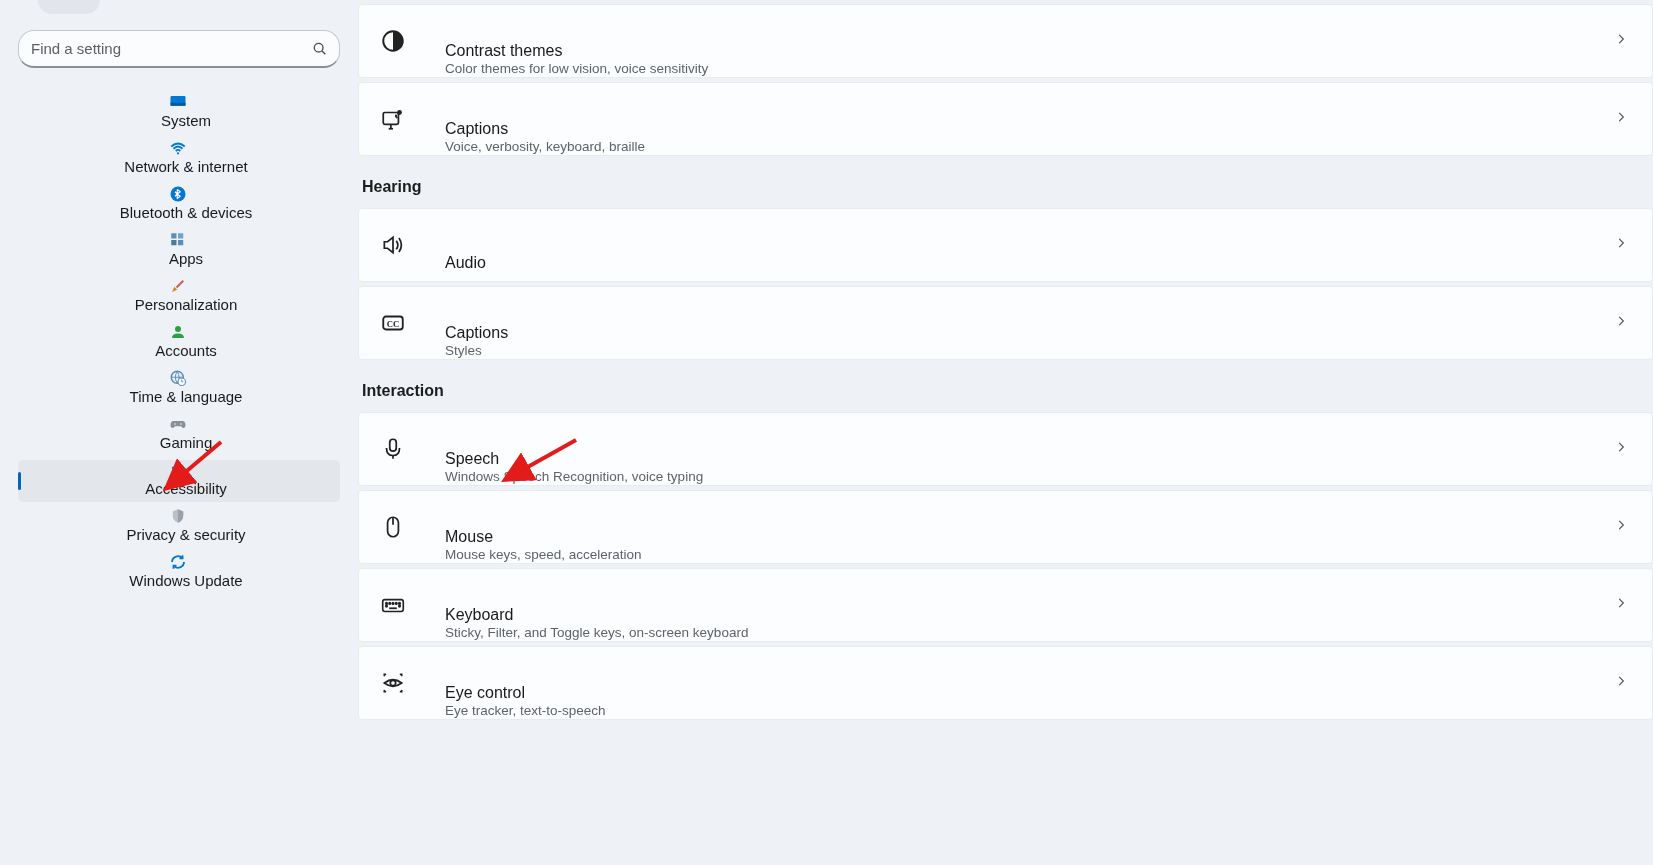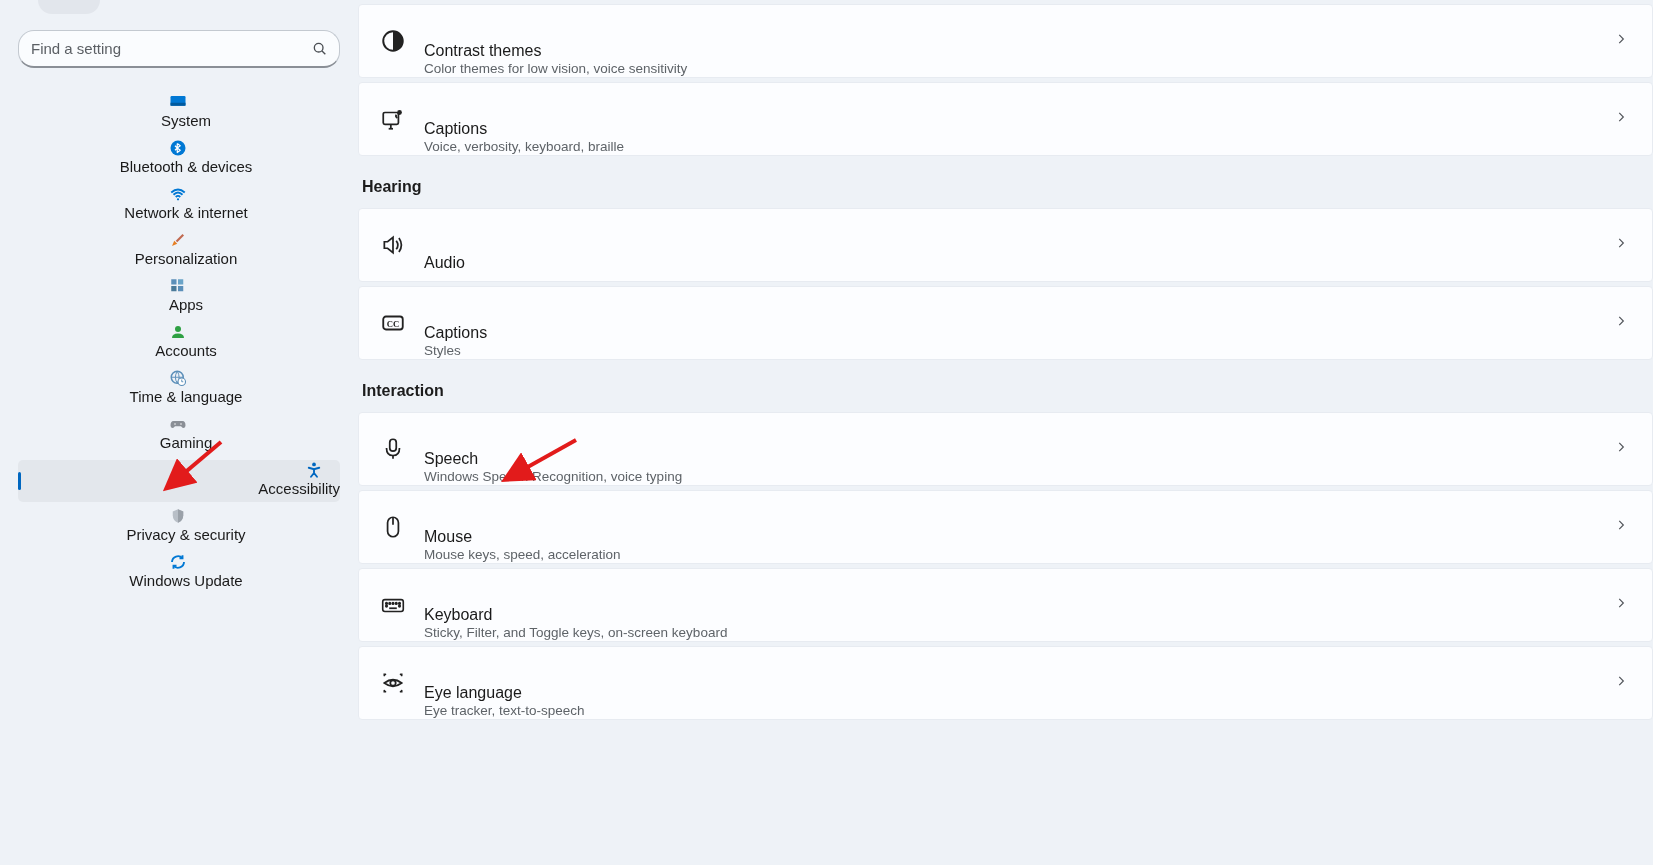--- a/index.html
+++ b/index.html
@@ -60,21 +60,20 @@
     align-items: center;
     height: 42px;
     padding-left: 14px;
     border-radius: 5px;
     cursor: pointer;
     margin-bottom: 4px;
     flex-direction: column;
   }
   .nav-item.selected {
     background: #e3e7ec;
-    align-items: flex-end;
   }
   .nav-item.selected::before {
     content: "";
     position: absolute;
     left: 0; top: 12px; bottom: 12px;
     width: 3px;
     border-radius: 2px;
     background: #0067c0;
   }
   .nav-icon {
@@ -107,21 +106,21 @@
     border-radius: 4px;
     display: flex;
     align-items: center;
     min-height: 74px;
     padding: 0 24px 0 20px;
     margin-bottom: 4px;
     cursor: pointer;
   }
   .card-icon {
     width: 28px; height: 28px;
-    margin-right: 17px;
+    margin-right: 38px;
     display: inline-flex;
     align-items: center;
     justify-content: center;
     color: #0c4a6e;
   }
   .card-icon svg { width: 26px; height: 26px; }
   .card-text { flex: 1; }
   .card-title { font-size: 16px; font-weight: 400; color: #1a1a1a; margin-top: 36px; }
   .card-sub   { font-size: 13.5px; color: #5e6368; margin-top: 1px; }
   .chevron {
@@ -158,56 +157,56 @@
         <svg viewBox="0 0 24 24" width="18" height="18">
             <rect x="2" y="4" width="20" height="13" rx="1.5" fill="#0078d4"></rect>
             <rect x="2" y="13" width="20" height="4" fill="#005a9e"></rect>
           </svg>
       </span>
       <span class="nav-label">System</span>
     </li>
     <li class="nav-item">
       <span class="nav-icon">
         <svg viewBox="0 0 24 24" width="18" height="18">
-            <circle cx="12" cy="12" r="10" fill="#0078d4"></circle>
-            <path d="M11 6 L15 9 L11 12 L15 15 L11 18 L11 6 M8 9 L11 12 M8 15 L11 12" stroke="#fff" stroke-width="1.6" fill="none" stroke-linejoin="round"></path>
-          </svg>
-      </span>
-      <span class="nav-label">Bluetooth &amp; devices</span>
-    </li>
-    <li class="nav-item">
-      <span class="nav-icon">
-        <svg viewBox="0 0 24 24" width="18" height="18">
             <path d="M3 10 Q12 2 21 10" stroke="#0078d4" stroke-width="2.5" fill="none"></path>
             <path d="M6 13 Q12 7 18 13" stroke="#0078d4" stroke-width="2.5" fill="none"></path>
             <path d="M9 16 Q12 13 15 16" stroke="#0078d4" stroke-width="2.5" fill="none"></path>
             <circle cx="12" cy="19" r="1.5" fill="#0078d4"></circle>
           </svg>
       </span>
       <span class="nav-label">Network &amp; internet</span>
     </li>
     <li class="nav-item">
       <span class="nav-icon">
         <svg viewBox="0 0 24 24" width="18" height="18">
-            <path d="M4 20 L7 13 L11 17 Z" fill="#e67e22"></path>
-            <path d="M9 13 L18 4 L20 6 L11 15 Z" fill="#c0694f"></path>
-          </svg>
-      </span>
-      <span class="nav-label">Personalization</span>
+            <circle cx="12" cy="12" r="10" fill="#0078d4"></circle>
+            <path d="M11 6 L15 9 L11 12 L15 15 L11 18 L11 6 M8 9 L11 12 M8 15 L11 12" stroke="#fff" stroke-width="1.6" fill="none" stroke-linejoin="round"></path>
+          </svg>
+      </span>
+      <span class="nav-label">Bluetooth &amp; devices</span>
     </li>
     <li class="nav-item">
       <span class="nav-icon">
         <svg viewBox="0 0 24 24" width="18" height="18">
             <rect x="3" y="3" width="7" height="7" fill="#5b8fb9"></rect>
             <rect x="12" y="3" width="7" height="7" fill="#6aa4c8"></rect>
             <rect x="3" y="12" width="7" height="7" fill="#4a7a99"></rect>
             <rect x="12" y="12" width="7" height="7" fill="#5b8fb9"></rect>
           </svg>
       </span>
       <span class="nav-label">Apps</span>
+    </li>
+    <li class="nav-item">
+      <span class="nav-icon">
+        <svg viewBox="0 0 24 24" width="18" height="18">
+            <path d="M4 20 L7 13 L11 17 Z" fill="#e67e22"></path>
+            <path d="M9 13 L18 4 L20 6 L11 15 Z" fill="#c0694f"></path>
+          </svg>
+      </span>
+      <span class="nav-label">Personalization</span>
     </li>
     <li class="nav-item">
       <span class="nav-icon">
         <svg viewBox="0 0 24 24" width="18" height="18">
             <circle cx="12" cy="8" r="4" fill="#2ea043"></circle>
             <path d="M4 20 Q4 14 12 14 Q20 14 20 20 Z" fill="#2ea043"></path>
           </svg>
       </span>
       <span class="nav-label">Accounts</span>
     </li>
@@ -393,21 +392,21 @@
 
   <div class="card">
     <span class="card-icon">
       <svg viewBox="0 0 24 24" fill="none" stroke="#222" stroke-width="1.6">
           <path d="M4 5 L4 4 L5 4 M19 4 L20 4 L20 5 M4 19 L4 20 L5 20 M19 20 L20 20 L20 19" stroke-linecap="round"></path>
           <path d="M4 12 Q12 6 20 12 Q12 18 4 12 Z"></path>
           <circle cx="12" cy="12" r="2.5"></circle>
         </svg>
     </span>
     <div class="card-text">
-      <div class="card-title">Eye language</div>
+      <div class="card-title">Eye control</div>
       <div class="card-sub">Eye tracker, text-to-speech</div>
     </div>
     <span class="chevron"><svg viewBox="0 0 24 24" fill="none" stroke="currentColor" stroke-width="2">
           <polyline points="9 5 16 12 9 19"></polyline>
         </svg></span>
   </div>
 
 </main>
 
 <svg class="annot-arrow" style="left:155px; top:432px;" width="80" height="70" viewBox="0 0 80 70">

